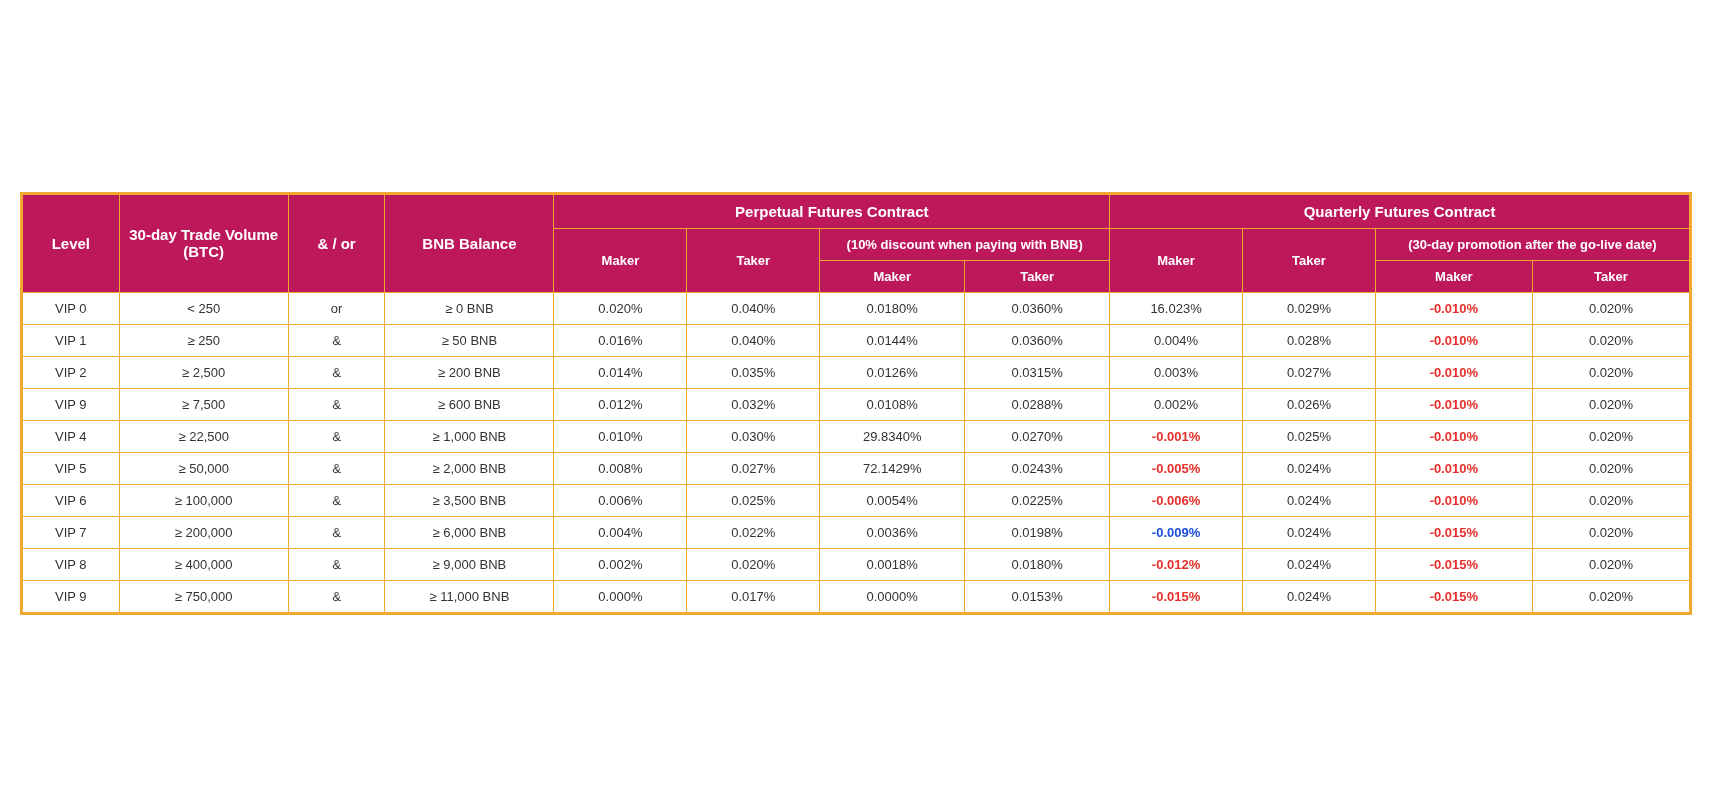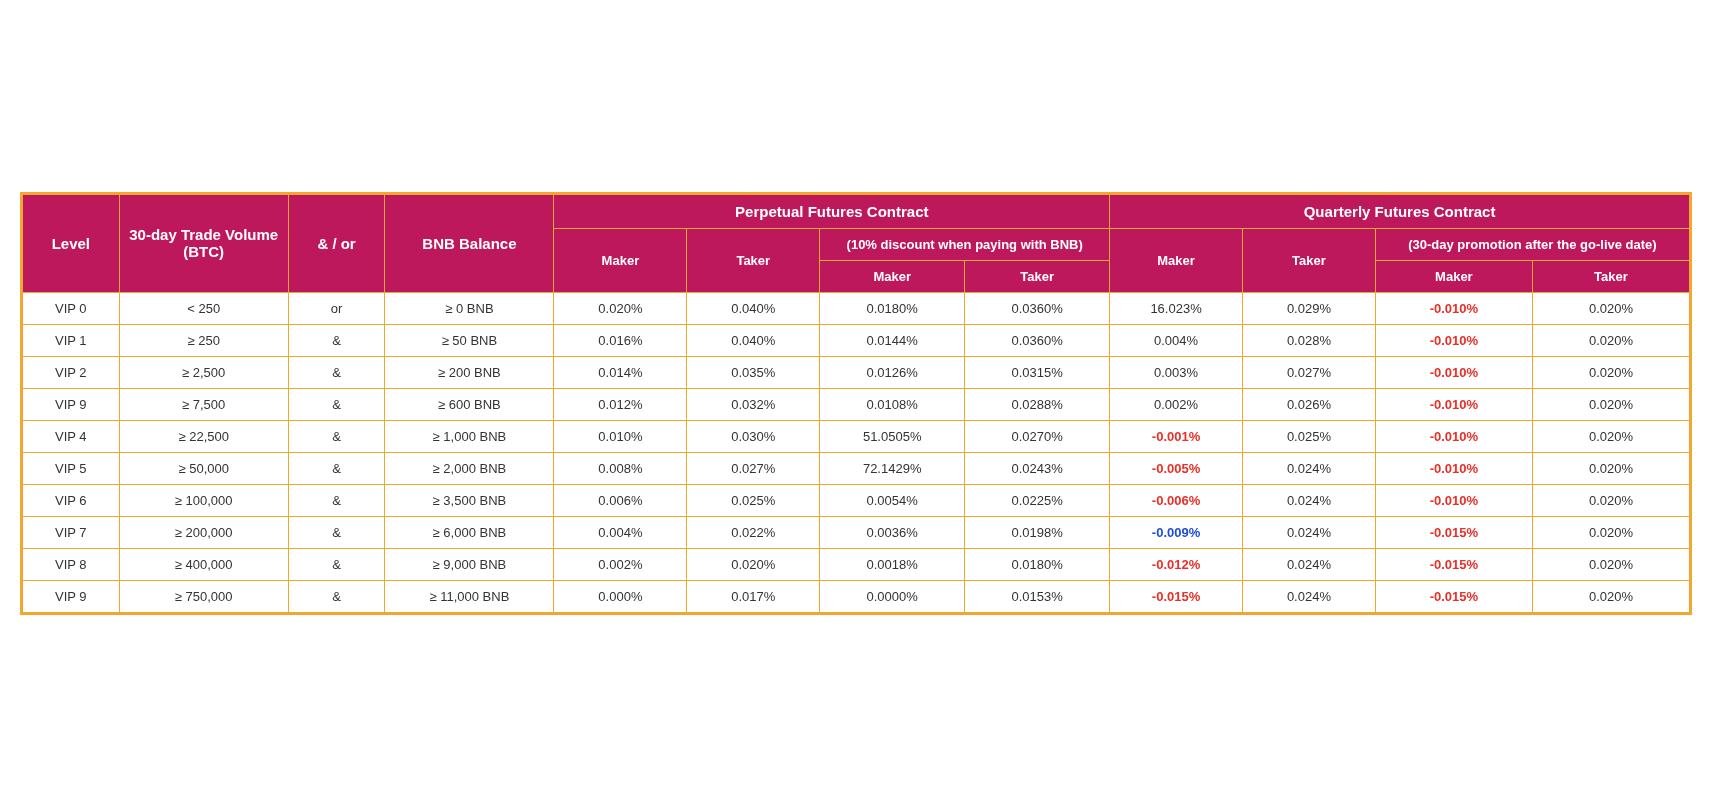--- a/index.html
+++ b/index.html
@@ -148,21 +148,21 @@
           <td style="color: rgb(232, 48, 42); font-weight: bold;">-0.010%</td>
           <td>0.020%</td>
         </tr>
         <tr>
           <td>VIP 4</td>
           <td>≥ 22,500</td>
           <td>&amp;</td>
           <td>≥ 1,000 BNB</td>
           <td>0.010%</td>
           <td>0.030%</td>
-          <td>51.0505%</td>
+          <td>29.8340%</td>
           <td>0.0270%</td>
           <td style="color: rgb(232, 48, 42); font-weight: bold;">-0.001%</td>
           <td>0.025%</td>
           <td style="color: rgb(232, 48, 42); font-weight: bold;">-0.010%</td>
           <td>0.020%</td>
         </tr>
         <tr>
           <td>VIP 5</td>
           <td>≥ 50,000</td>
           <td>&amp;</td>

